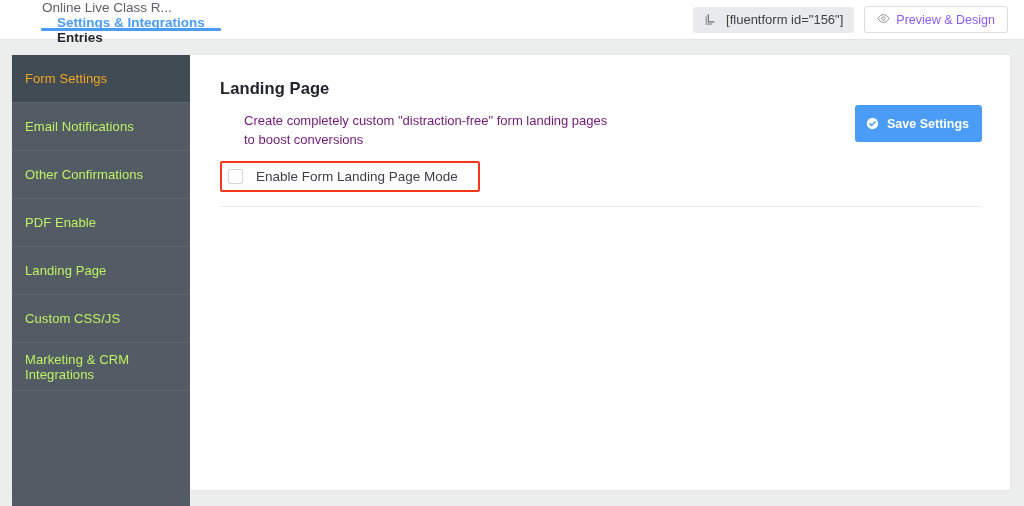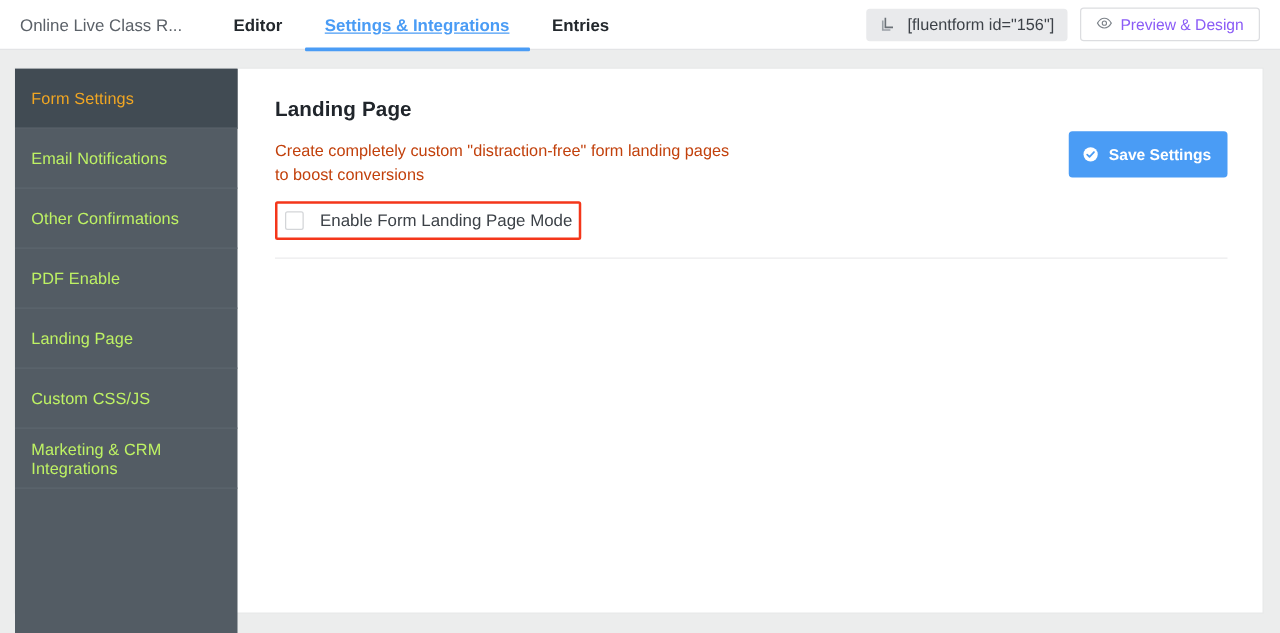--- a/index.html
+++ b/index.html
@@ -23,21 +23,22 @@
     height: 40px;
     background: #ffffff;
     border-bottom: 1px solid #e3e4e6;
     display: flex;
     align-items: stretch;
   }
   .tabs {
     display: flex;
     align-items: stretch;
     height: 40px;
-    padding-left: 14px;
+    padding-left: 40px;
+    flex-direction: column;
   }
   .tab {
     display: flex;
     align-items: center;
     height: 40px;
     padding: 0 17px;
     font-size: 13.5px;
     color: #4a4f55;
     white-space: nowrap;
     position: relative;
@@ -144,29 +145,30 @@
   .panel-title {
     font-size: 16.5px;
     font-weight: 700;
     color: #20252b;
     letter-spacing: 0.1px;
   }
   .panel-desc {
     margin-top: 13px;
     font-size: 13px;
     line-height: 19px;
-    color: #c2410c;
+    color: #701a75;
     max-width: 375px;
+    margin-left: 24px;
   }
   .checkbox-row {
     margin-top: 12px;
     display: inline-flex;
     align-items: center;
     gap: 13px;
-    padding: 6px 5px 6px 6px;
+    padding: 6px 20px 6px 6px;
     border: 2px solid #f4361a;
     border-radius: 2px;
     cursor: pointer;
     justify-content: center;
   }
   .cbx {
     width: 15px;
     height: 15px;
     border: 1px solid #d3d5d8;
     border-radius: 2px;
@@ -206,21 +208,20 @@
   }
   .save-btn .ico { display: flex; align-items: center; }
 </style>
 </head>
 <body>
 
 <div class="topbar">
 
   <div class="tabs">
     <div class="tab form-title">Online Live Class R...</div>
-    <div class="tab strong">Editor</div>
     <div class="tab strong active">Settings &amp; Integrations</div>
     <div class="tab strong">Entries</div>
   </div>
 
   <div class="topbar-right">
 
     <div class="shortcode">
       <span class="ico">
         <svg width="14" height="14" viewBox="0 0 14 14">
           <path d="M4.3 1.2 V8.9 H10.4" fill="none" stroke="#6b7177" stroke-width="1.3"></path>

